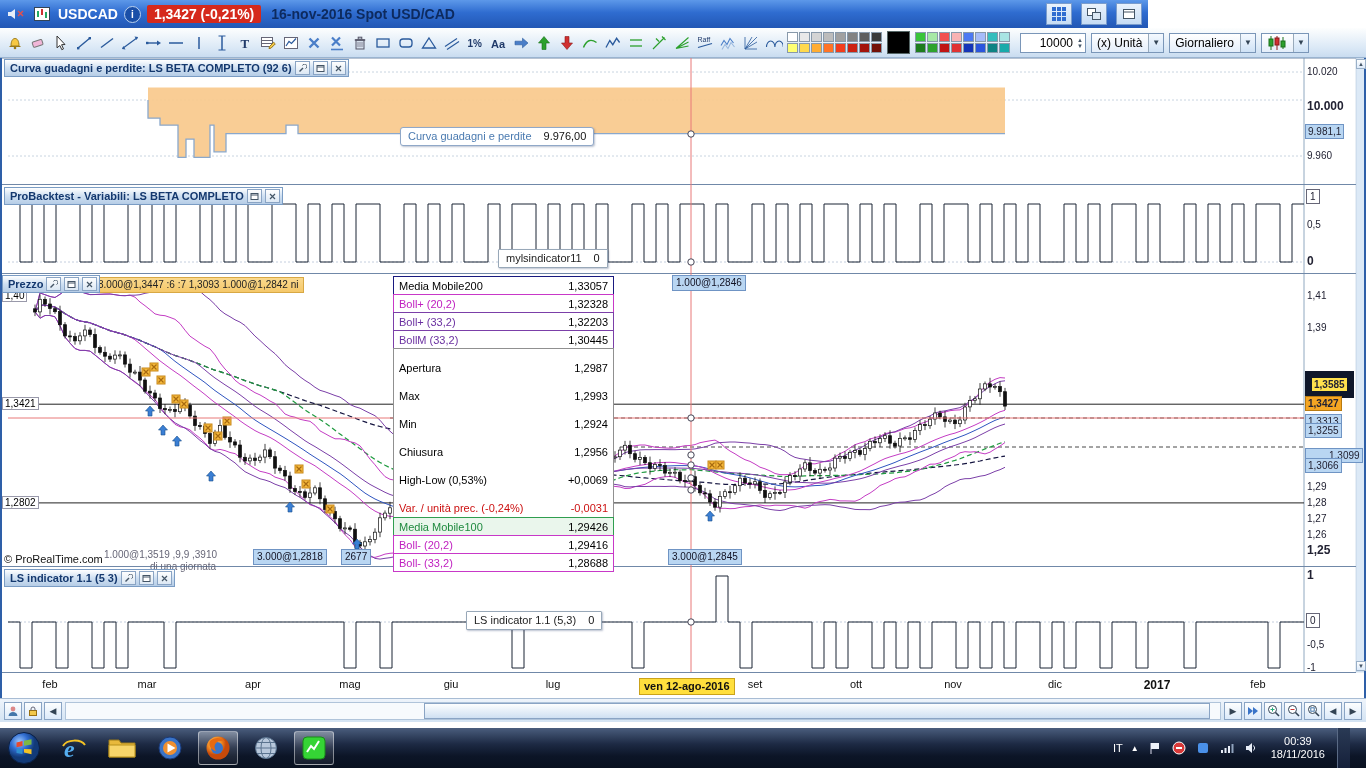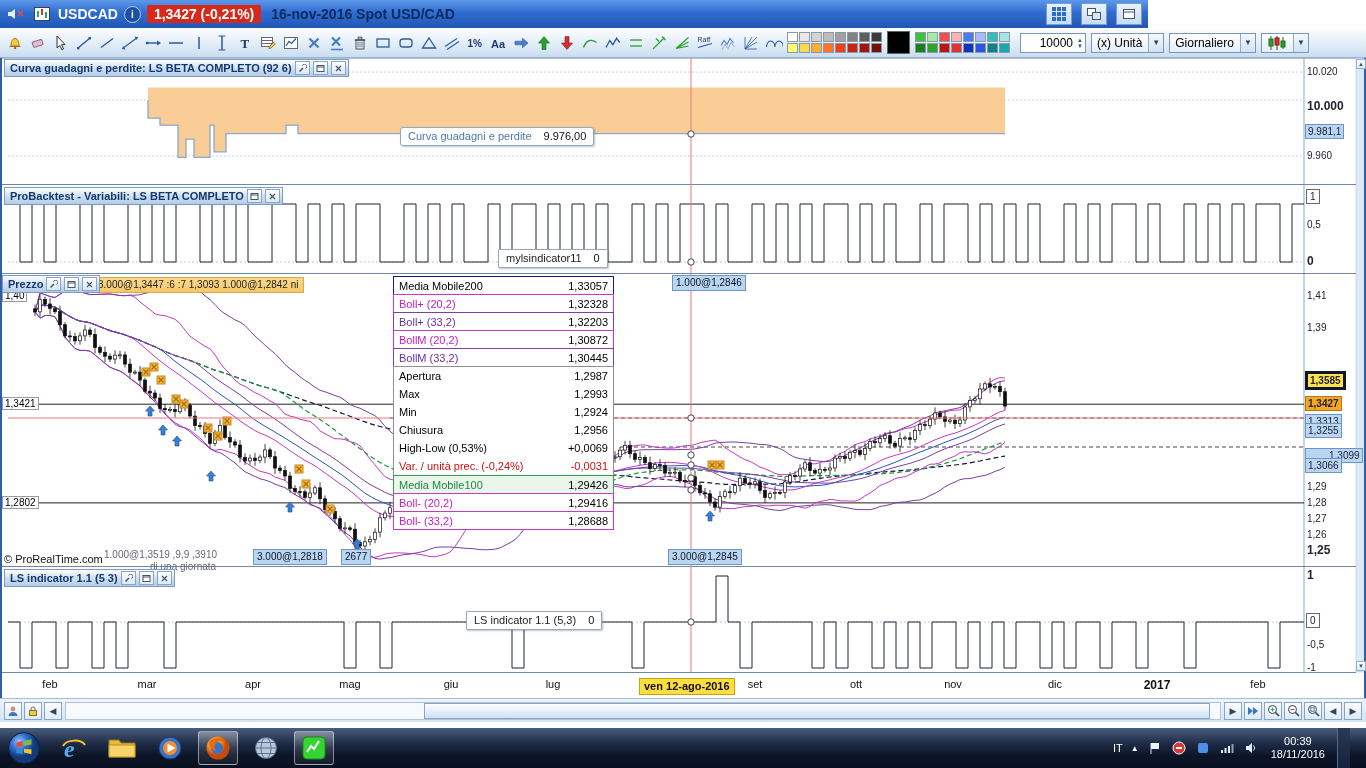--- a/index.html
+++ b/index.html
@@ -29,33 +29,33 @@
   .dd{font-size:8px;color:#345;background:linear-gradient(#f4f9ff,#cfe2f6);border-left:1px solid #9ab;height:100%;display:flex;align-items:center;padding:0 3px;}
   
   .panel-header{position:absolute;height:16px;background:linear-gradient(#ffffff,#cfe0f2 50%,#b6cde6);border:1px solid #7a9cc4;display:flex;align-items:center;font-size:11px;font-weight:bold;color:#14386e;padding:0 2px 0 5px;z-index:5;gap:3px;white-space:nowrap;}
   .ph-btn{width:13px;height:12px;background:linear-gradient(#fefefe,#dce8f4);border:1px solid #8aa4c4;display:flex;align-items:center;justify-content:center;}
   .tool-tip{position:absolute;background:#fff;border:1px solid #90a8c8;border-radius:3px;font-size:11px;height:17px;line-height:17px;padding:0 7px;z-index:5;color:#4a7ab0;box-shadow:1px 1px 2px rgba(60,80,120,.35);display:flex;gap:12px;align-items:center;white-space:nowrap;}
   .tool-tip .tt-val{color:#111;}
   .tool-tip.plain{color:#222;border-color:#98a8b8;border-radius:1px;}
   .ind-table{position:absolute;left:393px;top:277px;width:221px;z-index:5;font-size:11px;}
   .ind-row{display:flex;justify-content:space-between;align-items:center;background:#fff;border:1px solid #909090;height:19px;padding:0 5px;margin-top:-1px;box-sizing:border-box;white-space:nowrap;}
   .ind-group{border:1px solid #909090;margin-top:-1px;background:#fff;}
-  .ind-group .ind-row{border:none;margin-top:0;height:18px;}
+  .ind-group .ind-row{border:none;margin-top:10px;height:18px;}
   .bc-navy{border-color:#1a1a80;}
   .bc-mag{border-color:#c838c8;}
   .bc-vio{border-color:#7b3fa8;}
   .bc-green{border-color:#2f9e4f;background:#eaf6ec;}
   .lbl-mag{color:#c020c0;}
   .lbl-vio{color:#6a30a0;}
   .lbl-green{color:#1f8a3f;}
   .lbl-red,.val-red{color:#cc1111;}
   .sl{position:absolute;left:1307px;font-size:10px;color:#223;z-index:4;height:13px;line-height:13px;white-space:nowrap;}
   .sl.big{font-size:12px;font-weight:bold;}
   .sl.chip-blue{background:#b9d6f2;border:1px solid #6f94c4;padding:0 2px;left:1305px;}
-  .sl.chip-yellow{background:#ffe14d;border:3px solid #0f172a;padding:0 2px;left:1305px;font-weight:bold;}
+  .sl.chip-yellow{background:#ffe14d;border:7px solid #0f172a;padding:0 2px;left:1305px;font-weight:bold;}
   .sl.chip-orange{background:#f5a623;border:1px solid #b87a10;padding:0 2px;left:1305px;font-weight:bold;}
   .sl.boxed{border:1px solid #667;padding:0 3px;left:1306px;background:#fff;}
   .xl{position:absolute;top:678px;font-size:11px;color:#111;z-index:4;text-align:center;}
   .xl.hl{background:#ffdf3d;border:1px solid #caa21a;font-weight:bold;padding:0 4px;height:15px;line-height:15px;}
   .xl.bold{font-weight:bold;font-size:12px;}
   .left-lab{position:absolute;left:2px;background:#fff;border:1px solid #99a;padding:0 2px;font-size:10px;z-index:4;}
   .val-chip{position:absolute;background:#b9d6f2;border:1px solid #6f94c4;font-size:10px;padding:0 3px;height:14px;line-height:14px;z-index:4;color:#112;white-space:nowrap;}
   .price-topline{position:absolute;left:92px;top:277px;background:linear-gradient(#fad98e,#f5c86a);border:1px solid #d8a844;font-size:10px;height:14px;line-height:14px;padding:0 5px;z-index:4;color:#222;white-space:nowrap;}
   .gray-text{position:absolute;font-size:10px;color:#667;z-index:3;white-space:nowrap;}
   .copyright{position:absolute;font-size:11px;color:#111;z-index:4;white-space:nowrap;}
@@ -967,24 +967,20 @@
         <span>1,33057</span>
       </div>
       <div class="ind-row bc-mag">
         <span class="lbl-mag">Boll+ (20,2)</span>
         <span>1,32328</span>
       </div>
       <div class="ind-row bc-vio">
         <span class="lbl-vio">Boll+ (33,2)</span>
         <span>1,32203</span>
       </div>
-      <div class="ind-row bc-mag">
-        <span class="lbl-mag">BollM (20,2)</span>
-        <span>1,30872</span>
-      </div>
       <div class="ind-row bc-vio">
         <span class="lbl-vio">BollM (33,2)</span>
         <span>1,30445</span>
       </div>
       <div class="ind-group">
         <div class="ind-row">
           <span>Apertura</span>
           <span>1,2987</span>
         </div>
         <div class="ind-row">

